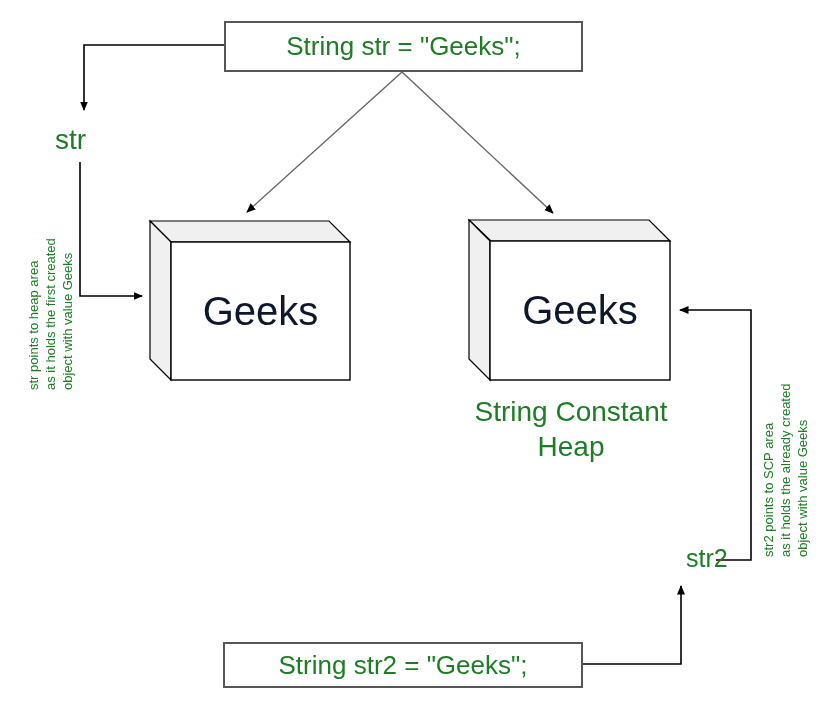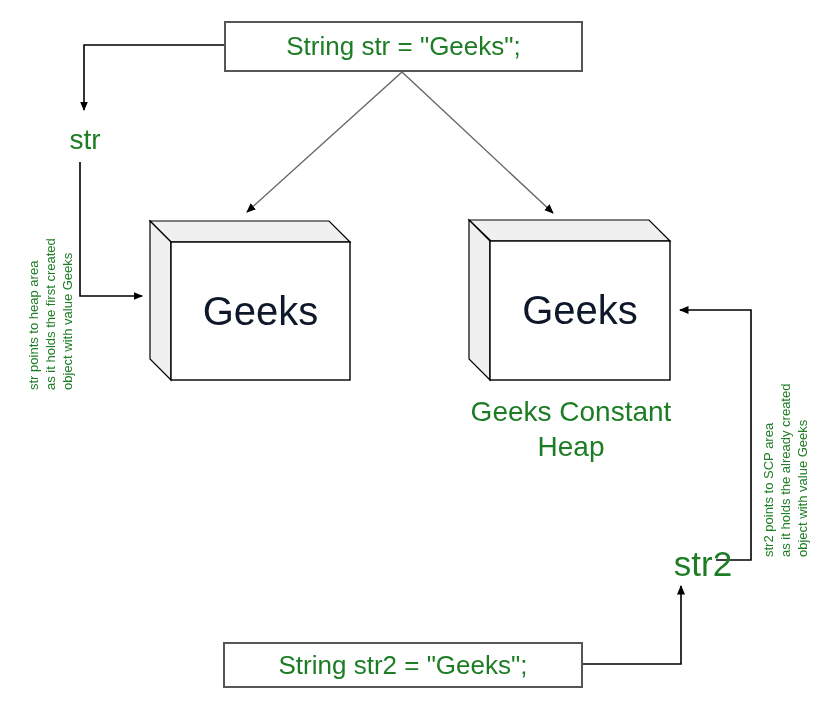--- a/index.html
+++ b/index.html
@@ -7,21 +7,21 @@
     position:relative;width:836px;height:711px;background:#ffffff;overflow:hidden;
     font-family:"Liberation Sans", sans-serif;
   }
   .layer{position:absolute;left:0;top:0;width:836px;height:711px;}
   .code-box{
     position:absolute;border:2px solid #565656;background:#ffffff;
     display:flex;align-items:center;justify-content:center;
     font-size:26px;color:#1d7d24;white-space:nowrap;
   }
   .var-label{
-    position:absolute;color:#1d7d24;font-size:28px;text-align:center;white-space:nowrap;
+    position:absolute;color:#1d7d24;font-size:28px;text-align:left;white-space:nowrap;
   }
   .face-label{
     position:absolute;display:flex;align-items:center;justify-content:center;
     color:#0f172a;font-size:40px;
   }
   .area-label{
     position:absolute;color:#1d7d24;font-size:28px;text-align:center;line-height:1.25;
   }
   .caption{
     position:absolute;color:#1d7d24;font-size:13px;line-height:1.3;text-align:left;
@@ -63,27 +63,27 @@
 
   <div class="code-box" style="left:224px;top:21px;width:355px;height:47px;">
     <span>String str = "Geeks";</span>
   </div>
 
   <div class="code-box" style="left:223px;top:642px;width:356px;height:42px;">
     <span>String str2 = "Geeks";</span>
   </div>
 
   <div class="var-label" style="left:55px;top:124px;width:60px;">str</div>
-  <div class="var-label" style="left:672px;top:544px;width:62px;font-size:35px;">str2</div>
+  <div class="var-label" style="left:686px;top:544px;width:62px;font-size:25px;">str2</div>
 
   <div class="face-label" style="left:171px;top:242px;width:179px;height:138px;">Geeks</div>
   <div class="face-label" style="left:490px;top:241px;width:180px;height:139px;">Geeks</div>
 
   <div class="area-label" style="left:460px;top:394px;width:222px;">
-    <span style="display:block;">Geeks Constant</span>
+    <span style="display:block;">String Constant</span>
     <span style="display:block;">Heap</span>
   </div>
 
   <div class="caption" style="left:-45px;top:271px;width:190px;height:48px;">
     <span>str points to heap area</span>
     <span>as it holds the first created</span>
     <span>object with value Geeks</span>
   </div>
   <div class="caption" style="left:679px;top:421px;width:218px;height:54px;">
     <span>str2 points to SCP area</span>

